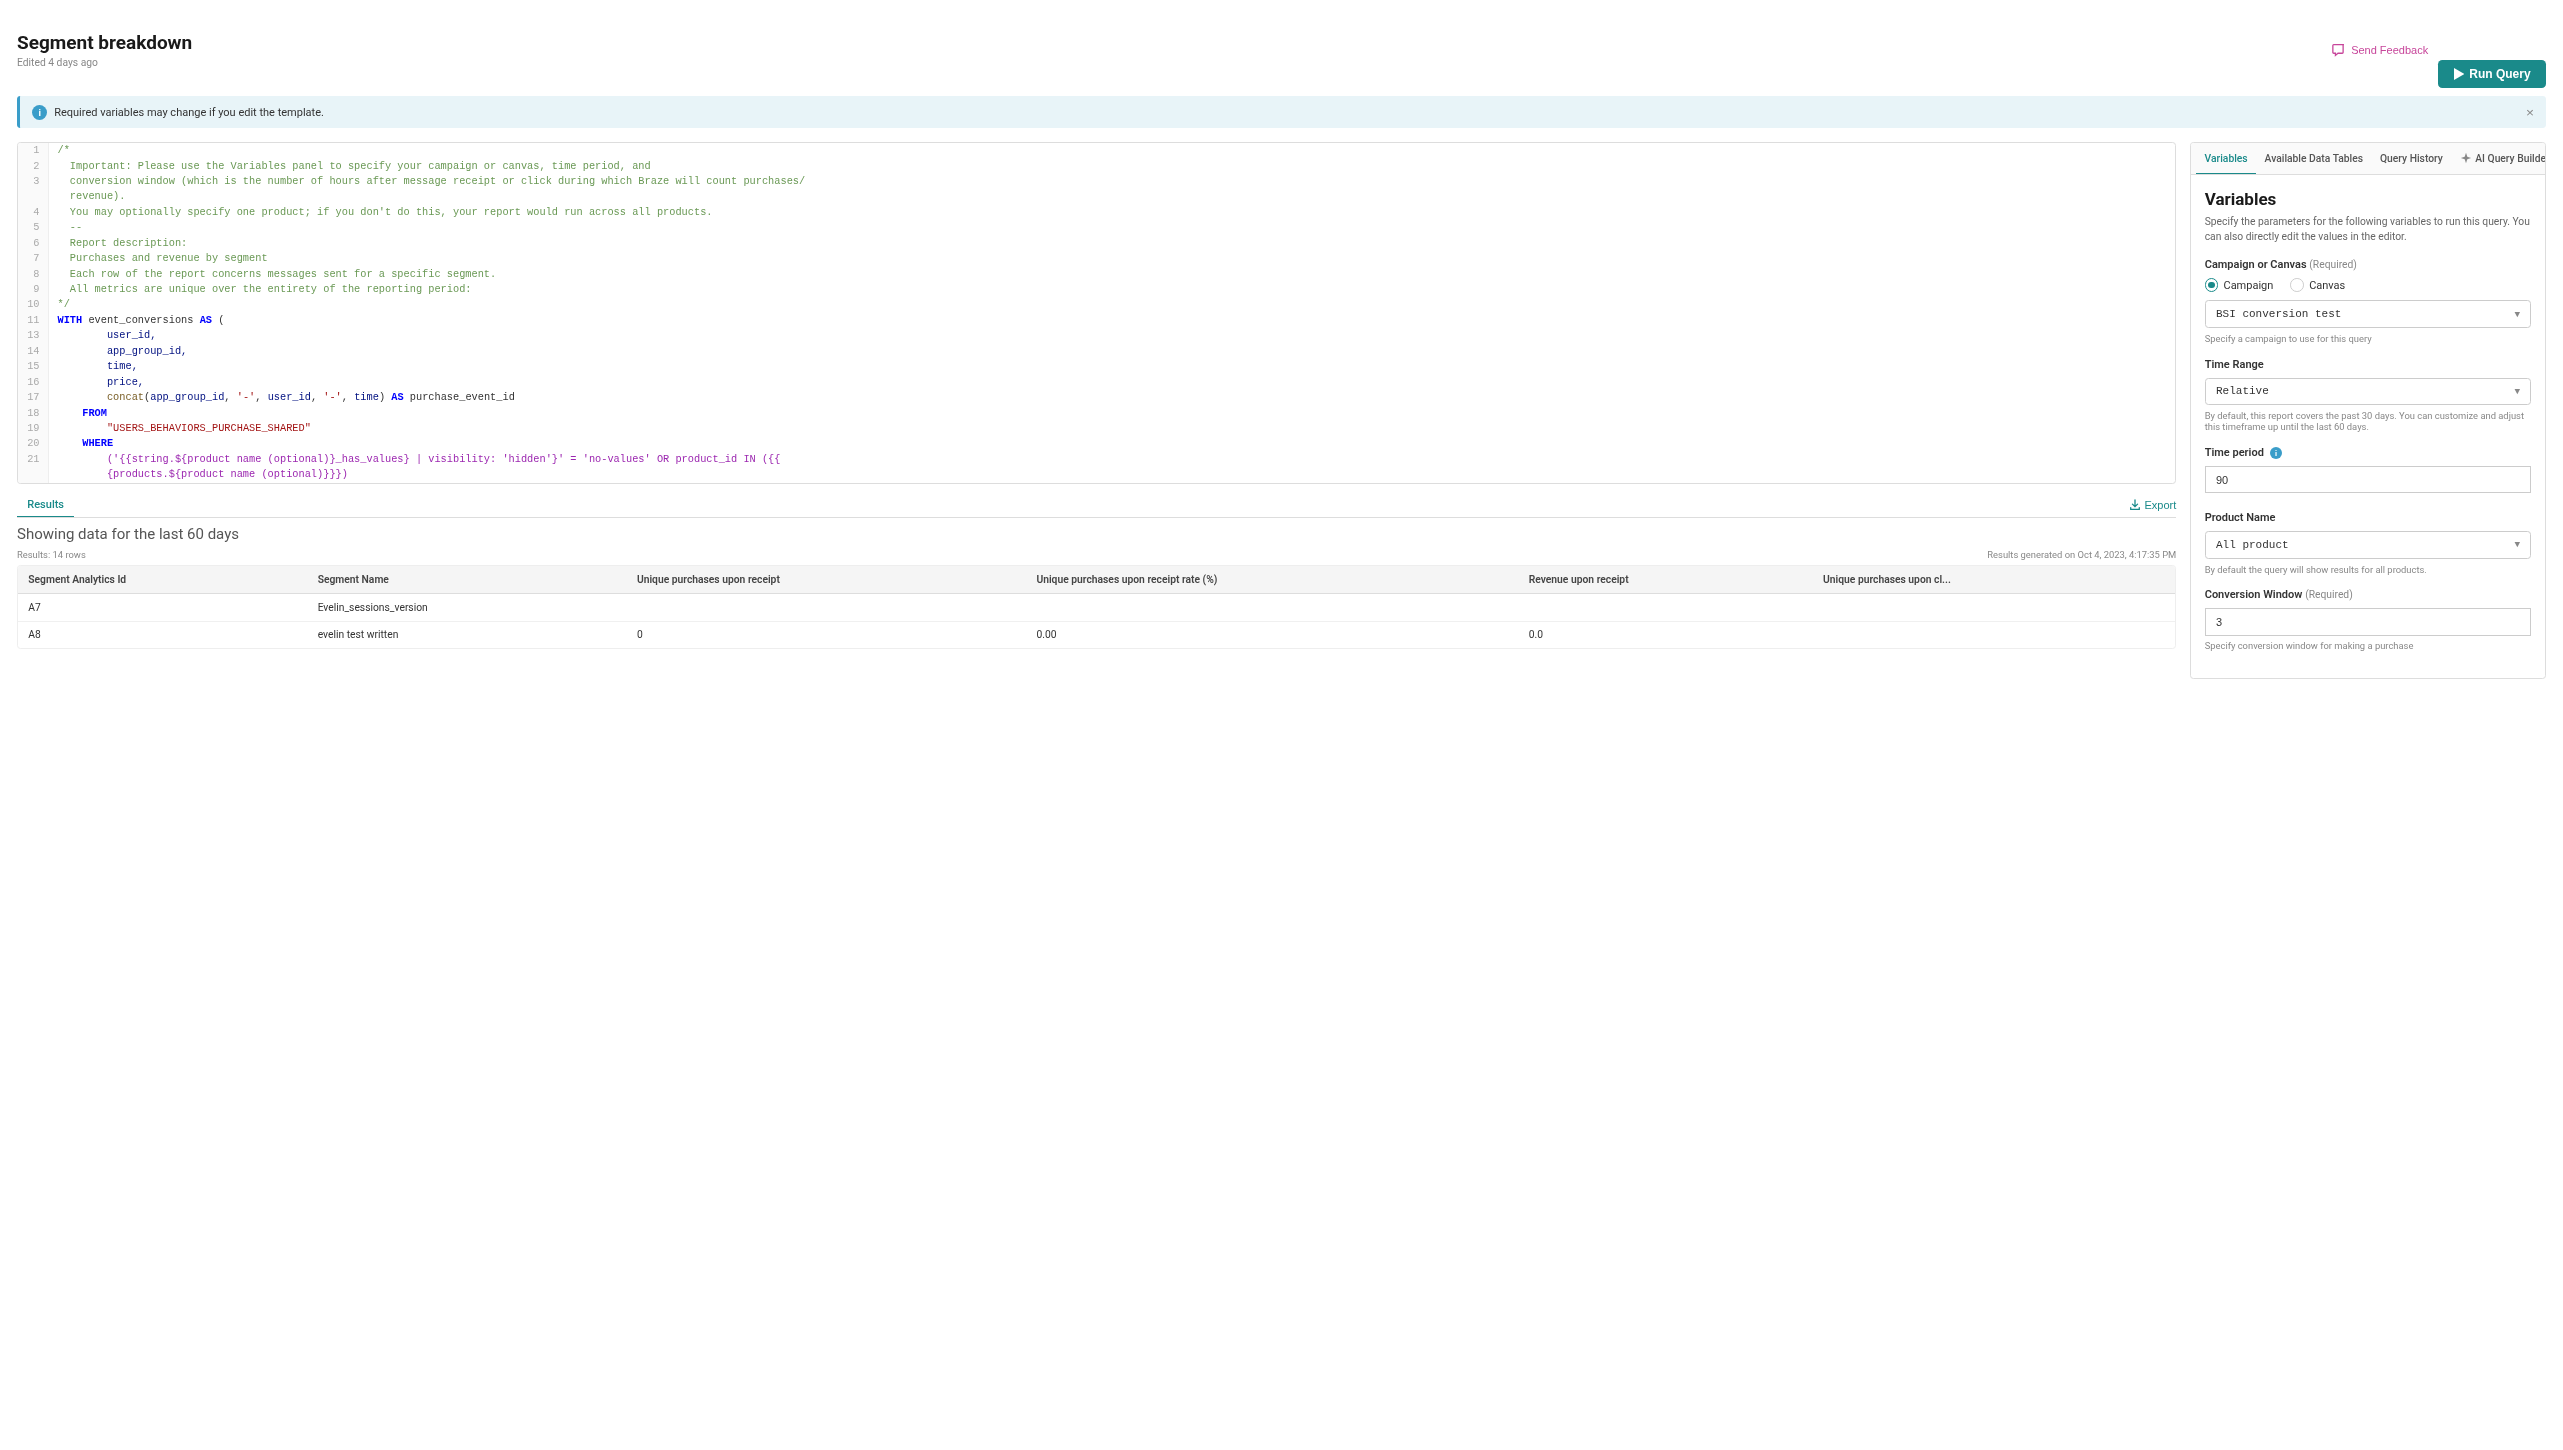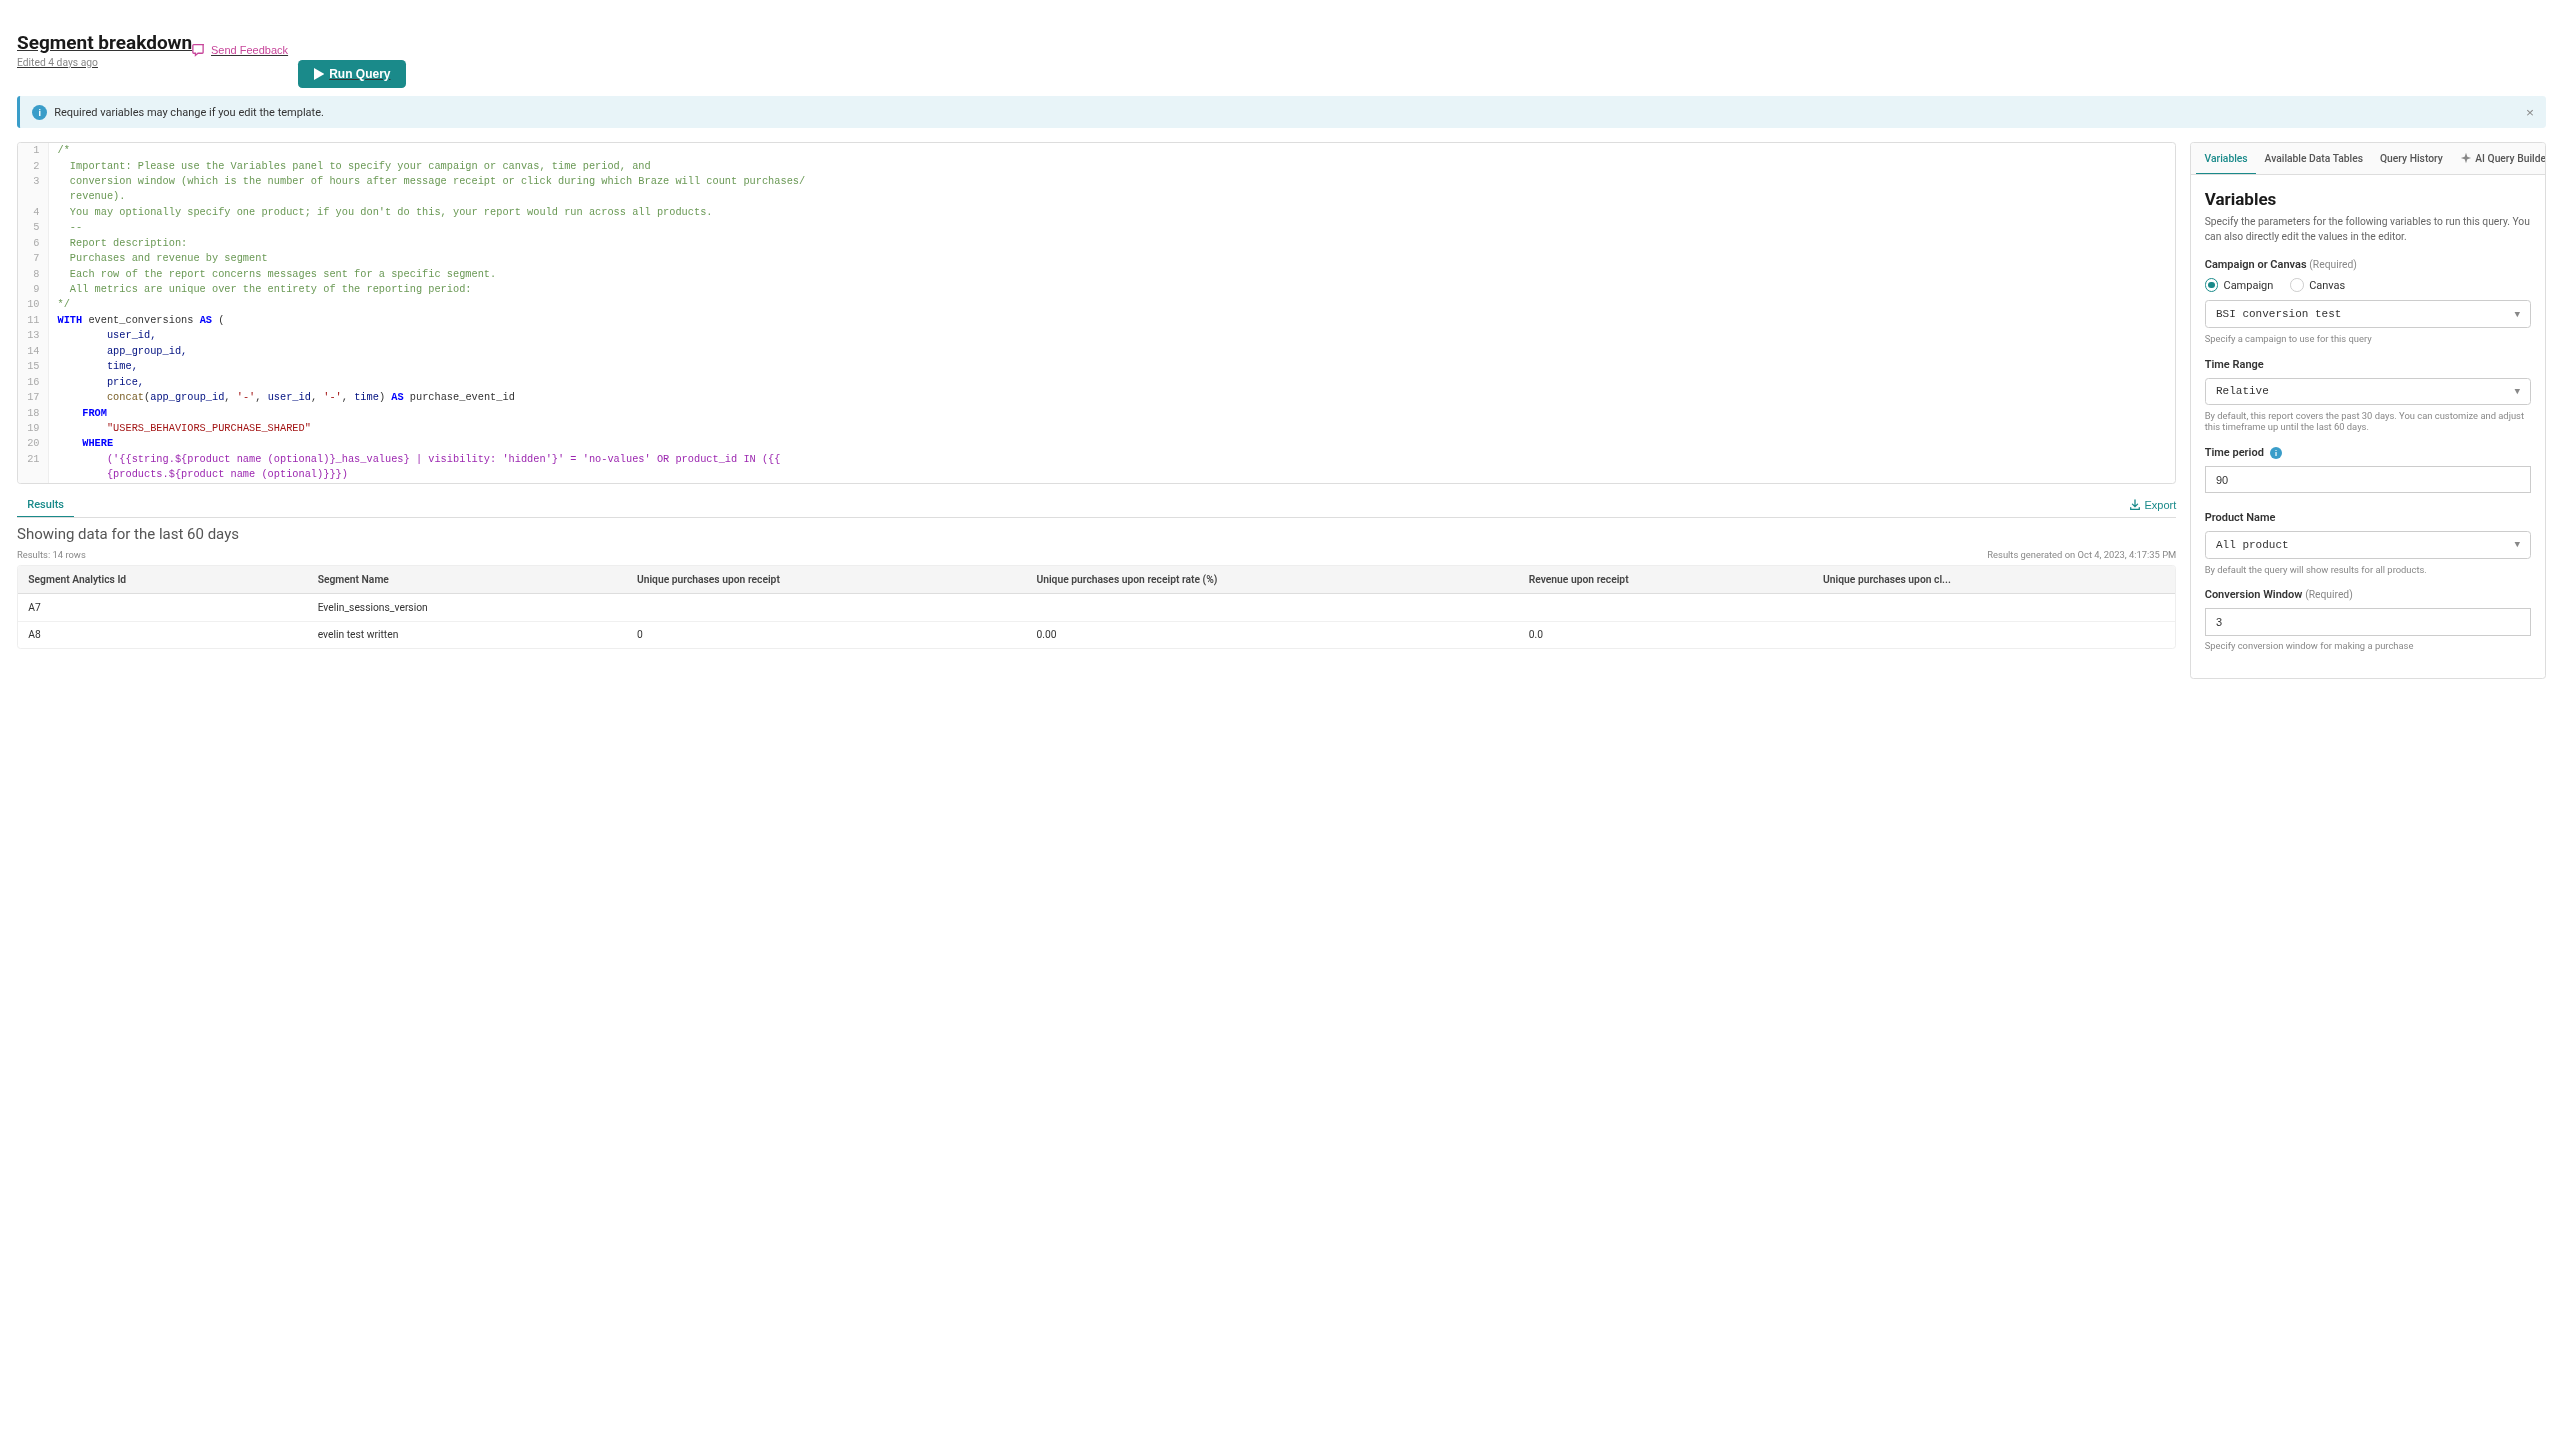--- a/index.html
+++ b/index.html
@@ -1,22 +1,22 @@
 <!DOCTYPE html>
 <html style="font-size:13.7px"><head>
   <meta charset="utf-8">
   <style>
     * { box-sizing: border-box; margin: 0; padding: 0; }
     body { font-family: -apple-system, BlinkMacSystemFont, 'Segoe UI', Roboto, sans-serif; font-size: 11px; color: #333; background: #fff; }
 
     .page-header {
       display: flex;
       align-items: center;
+      justify-content: space-between;
       padding: 12px 17px 3.4px 17px;
-      text-decoration: underline;
     }
     .page-title-area {}
     .page-title {
       font-size: 19px;
       font-weight: 700;
       color: #1a1a1a;
     }
     .page-subtitle {
       font-size: 10.3px;
       color: #888;

